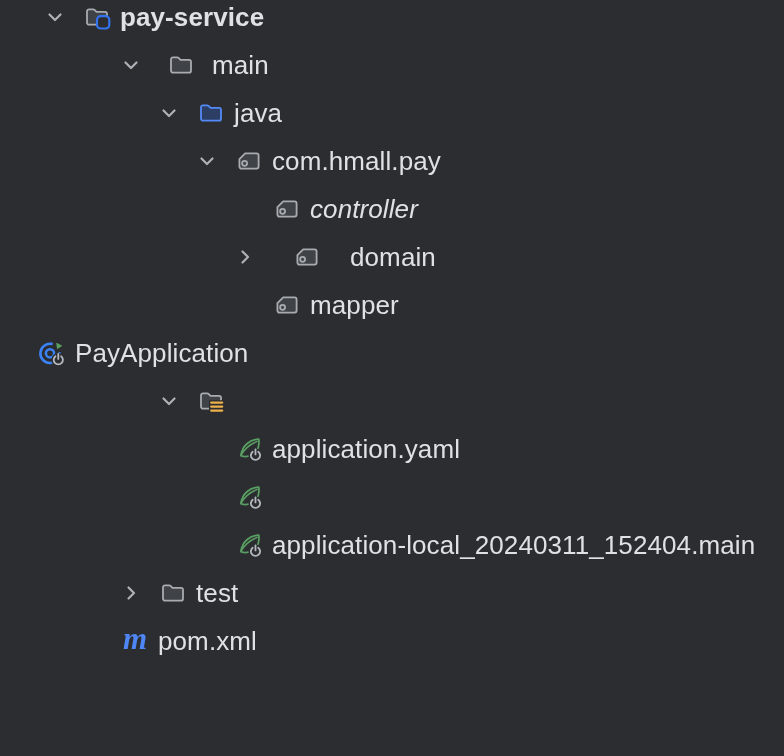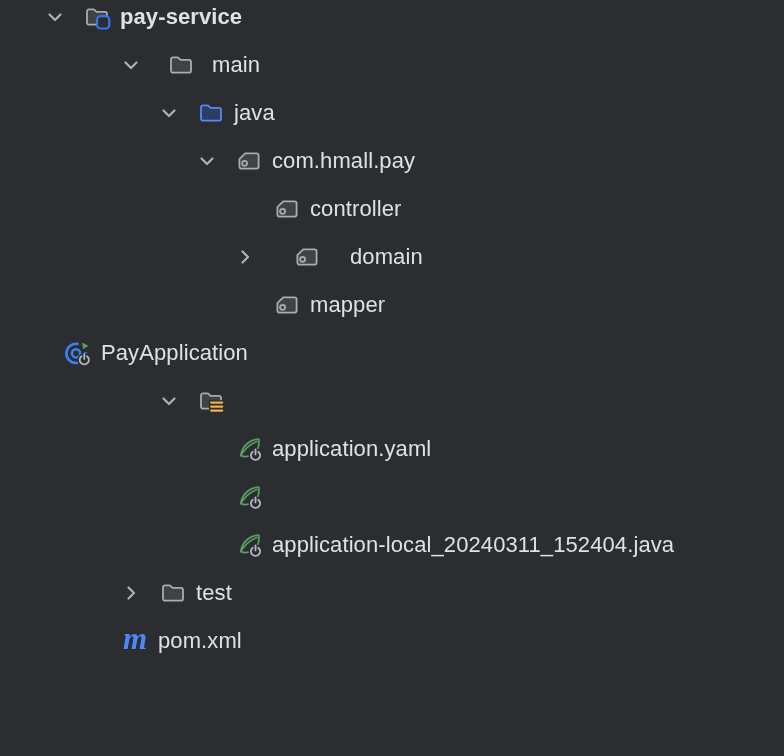--- a/index.html
+++ b/index.html
@@ -6,21 +6,21 @@
   body{
     width:784px;height:756px;overflow:hidden;
     background:var(--bg,#2b2d30);
     font-family:"Liberation Sans",sans-serif;
   }
   .tree{margin-top:-7px;}
   .row{display:flex;align-items:center;height:48px;}
   .chev{flex:0 0 38px;width:38px;height:28px;display:flex;align-items:center;}
   .icon{flex:0 0 28px;width:28px;height:28px;display:flex;align-items:center;justify-content:center;}
   .label{
-    margin-left:9px;font-size:22px;line-height:1;color:var(--text,#dfe1e5);
+    margin-left:9px;font-size:26px;line-height:1;color:var(--text,#dfe1e5);
     white-space:nowrap;letter-spacing:0.1px;
   }
   .bold .label{font-weight:700;}
   .maven-m{
     font-family:"Liberation Serif",serif;font-style:italic;font-weight:700;
     font-size:31px;line-height:1;color:var(--maven-blue,#4e86f5);
     transform:translateY(-3px);
   }
 </style>
 </head>
@@ -74,55 +74,55 @@
         </svg>
       </span>
     <span class="icon">
         <svg width="28" height="28" viewBox="0 0 28 28">
           <path d="M10.2 6.4 H21.6 C22.7 6.4 23.6 7.3 23.6 8.4 V19.6 C23.6 20.7 22.7 21.6 21.6 21.6 H6.4 C5.3 21.6 4.4 20.7 4.4 19.6 V12.2 Z" fill="#3f4247" stroke="#a8abb0" stroke-width="1.8" stroke-linejoin="round"></path>
           <circle cx="9.6" cy="16.3" r="2.5" fill="none" stroke="#a8abb0" stroke-width="1.8"></circle>
         </svg>
       </span>
     <span class="label">com.hmall.pay</span>
   </div>
+    <div class="row" style="padding-left: 235px; font-style: italic;">
+    <span class="chev"></span>
+    <span class="icon">
+        <svg width="28" height="28" viewBox="0 0 28 28">
+          <path d="M10.2 6.4 H21.6 C22.7 6.4 23.6 7.3 23.6 8.4 V19.6 C23.6 20.7 22.7 21.6 21.6 21.6 H6.4 C5.3 21.6 4.4 20.7 4.4 19.6 V12.2 Z" fill="#3f4247" stroke="#a8abb0" stroke-width="1.8" stroke-linejoin="round"></path>
+          <circle cx="9.6" cy="16.3" r="2.5" fill="none" stroke="#a8abb0" stroke-width="1.8"></circle>
+        </svg>
+      </span>
+    <span class="label">controller</span>
+  </div>
+    <div class="row" style="padding-left: 235px; gap: 20px;">
+    <span class="chev">
+        <svg width="20" height="20" viewBox="0 0 20 20">
+          <path d="M7.5 4.5 L13 10 L7.5 15.5" fill="none" stroke="#aeb1b7" stroke-width="2.2" stroke-linecap="round" stroke-linejoin="round"></path>
+        </svg>
+      </span>
+    <span class="icon">
+        <svg width="28" height="28" viewBox="0 0 28 28">
+          <path d="M10.2 6.4 H21.6 C22.7 6.4 23.6 7.3 23.6 8.4 V19.6 C23.6 20.7 22.7 21.6 21.6 21.6 H6.4 C5.3 21.6 4.4 20.7 4.4 19.6 V12.2 Z" fill="#3f4247" stroke="#a8abb0" stroke-width="1.8" stroke-linejoin="round"></path>
+          <circle cx="9.6" cy="16.3" r="2.5" fill="none" stroke="#a8abb0" stroke-width="1.8"></circle>
+        </svg>
+      </span>
+    <span class="label">domain</span>
+  </div>
     <div class="row" style="padding-left: 235px;">
     <span class="chev"></span>
     <span class="icon">
         <svg width="28" height="28" viewBox="0 0 28 28">
           <path d="M10.2 6.4 H21.6 C22.7 6.4 23.6 7.3 23.6 8.4 V19.6 C23.6 20.7 22.7 21.6 21.6 21.6 H6.4 C5.3 21.6 4.4 20.7 4.4 19.6 V12.2 Z" fill="#3f4247" stroke="#a8abb0" stroke-width="1.8" stroke-linejoin="round"></path>
           <circle cx="9.6" cy="16.3" r="2.5" fill="none" stroke="#a8abb0" stroke-width="1.8"></circle>
         </svg>
       </span>
-    <span class="label">controller</span>
-  </div>
-    <div class="row" style="padding-left: 235px; gap: 20px;">
-    <span class="chev">
-        <svg width="20" height="20" viewBox="0 0 20 20">
-          <path d="M7.5 4.5 L13 10 L7.5 15.5" fill="none" stroke="#aeb1b7" stroke-width="2.2" stroke-linecap="round" stroke-linejoin="round"></path>
-        </svg>
-      </span>
-    <span class="icon">
-        <svg width="28" height="28" viewBox="0 0 28 28">
-          <path d="M10.2 6.4 H21.6 C22.7 6.4 23.6 7.3 23.6 8.4 V19.6 C23.6 20.7 22.7 21.6 21.6 21.6 H6.4 C5.3 21.6 4.4 20.7 4.4 19.6 V12.2 Z" fill="#3f4247" stroke="#a8abb0" stroke-width="1.8" stroke-linejoin="round"></path>
-          <circle cx="9.6" cy="16.3" r="2.5" fill="none" stroke="#a8abb0" stroke-width="1.8"></circle>
-        </svg>
-      </span>
-    <span class="label">domain</span>
-  </div>
-    <div class="row" style="padding-left: 235px;">
-    <span class="chev"></span>
-    <span class="icon">
-        <svg width="28" height="28" viewBox="0 0 28 28">
-          <path d="M10.2 6.4 H21.6 C22.7 6.4 23.6 7.3 23.6 8.4 V19.6 C23.6 20.7 22.7 21.6 21.6 21.6 H6.4 C5.3 21.6 4.4 20.7 4.4 19.6 V12.2 Z" fill="#3f4247" stroke="#a8abb0" stroke-width="1.8" stroke-linejoin="round"></path>
-          <circle cx="9.6" cy="16.3" r="2.5" fill="none" stroke="#a8abb0" stroke-width="1.8"></circle>
-        </svg>
-      </span>
     <span class="label">mapper</span>
   </div>
-    <div class="row" style=" margin-left: 26px;">
+    <div class="row" style="">
     <span class="chev"></span>
     <span class="icon">
         <svg width="28" height="28" viewBox="0 0 28 28">
           <path d="M13.6 4.9 A9.6 9.6 0 1 0 21.6 14.3" fill="none" stroke="#3b82f6" stroke-width="2.6" stroke-linecap="round"></path>
           <circle cx="12" cy="14.3" r="4.1" fill="none" stroke="#3b82f6" stroke-width="2.5"></circle>
           <path d="M17.3 2.2 L25.8 6.9 L18.5 11.3 Z" fill="#57a05e" stroke="#2b2d30" stroke-width="1.4" stroke-linejoin="round"></path>
           <circle cx="20.3" cy="21" r="7" fill="#2b2d30"></circle>
           <path d="M17.5 17.2 A4.6 4.6 0 1 0 23.1 17.2" fill="none" stroke="#b4b8bf" stroke-width="1.8" stroke-linecap="round"></path>
           <line x1="20.3" y1="14.9" x2="20.3" y2="19.9" stroke="#b4b8bf" stroke-width="1.8" stroke-linecap="round"></line>
         </svg>
@@ -174,21 +174,21 @@
     <span class="chev"></span>
     <span class="icon">
         <svg width="28" height="28" viewBox="0 0 28 28">
           <path d="M23.8 4.2 C14.6 4.4 7.4 10.6 5.8 20.6 C10.8 22.6 16.6 21.2 20.2 17.6 C23.2 14.6 24.3 9.4 23.8 4.2 Z" fill="none" stroke="#5a9e63" stroke-width="1.8" stroke-linejoin="round"></path>
           <path d="M5.8 20.6 C9.5 13.8 15.5 8.8 22.5 6.2" fill="none" stroke="#5a9e63" stroke-width="1.6"></path>
           <circle cx="20.5" cy="20.5" r="7" fill="#2b2d30"></circle>
           <path d="M17.7 16.7 A4.6 4.6 0 1 0 23.3 16.7" fill="none" stroke="#b4b8bf" stroke-width="1.8" stroke-linecap="round"></path>
           <line x1="20.5" y1="14.4" x2="20.5" y2="19.4" stroke="#b4b8bf" stroke-width="1.8" stroke-linecap="round"></line>
         </svg>
       </span>
-    <span class="label">application-local_20240311_152404.java</span>
+    <span class="label">application-local_20240311_152404.main</span>
   </div>
     <div class="row" style="padding-left: 121px;">
     <span class="chev">
         <svg width="20" height="20" viewBox="0 0 20 20">
           <path d="M7.5 4.5 L13 10 L7.5 15.5" fill="none" stroke="#aeb1b7" stroke-width="2.2" stroke-linecap="round" stroke-linejoin="round"></path>
         </svg>
       </span>
     <span class="icon">
         <svg width="28" height="28" viewBox="0 0 28 28">
           <path d="M4 8.3 C4 7.2 4.9 6.3 6 6.3 H10.1 C10.64 6.3 11.15 6.51 11.53 6.89 L13.5 8.85 H22 C23.1 8.85 24 9.75 24 10.85 V19.7 C24 20.8 23.1 21.7 22 21.7 H6 C4.9 21.7 4 20.8 4 19.7 Z" fill="#3f4247" stroke="#a8abb0" stroke-width="1.8" stroke-linejoin="round"></path>

